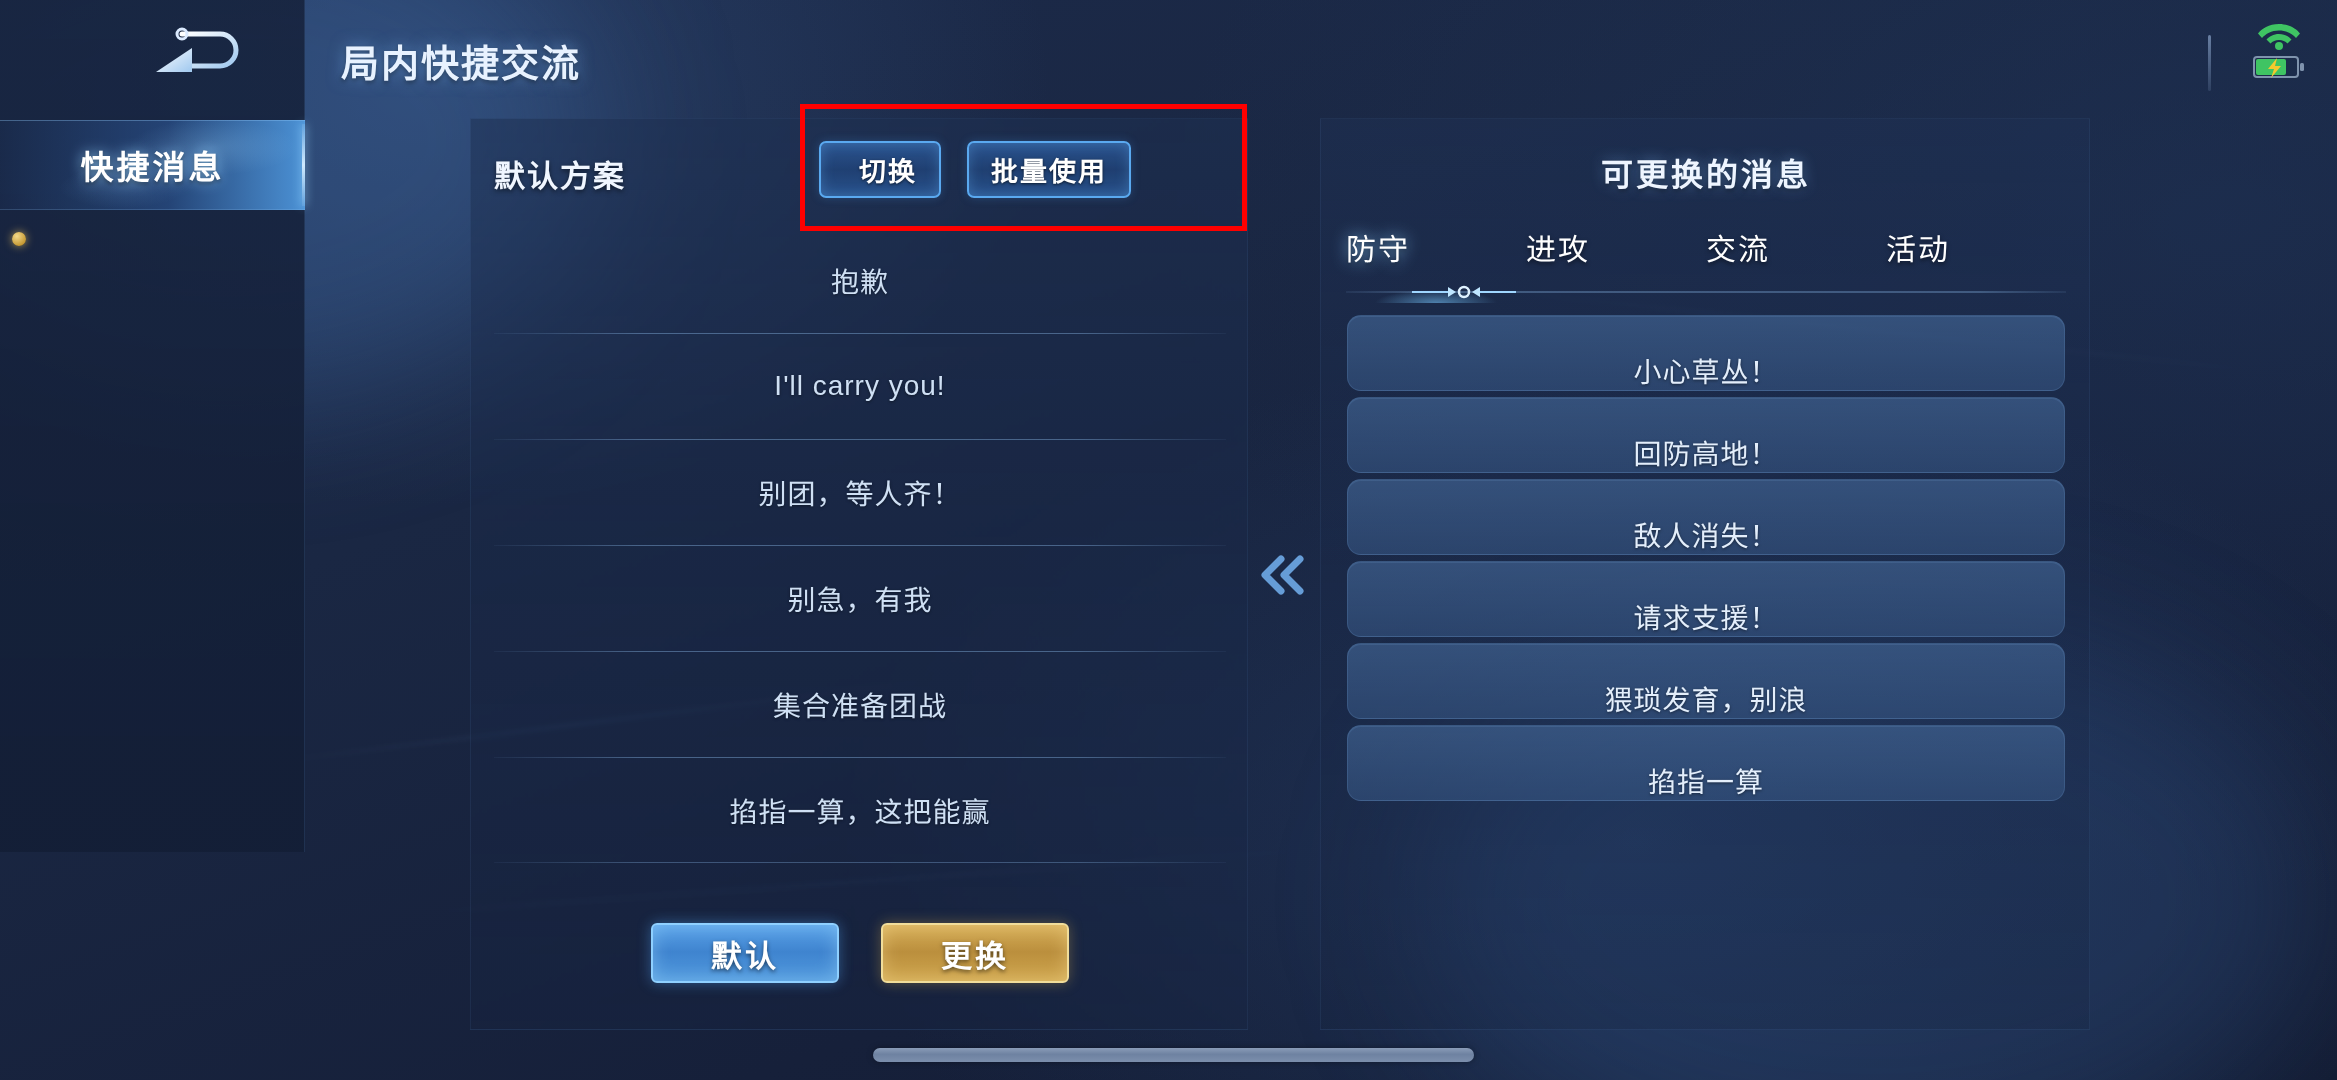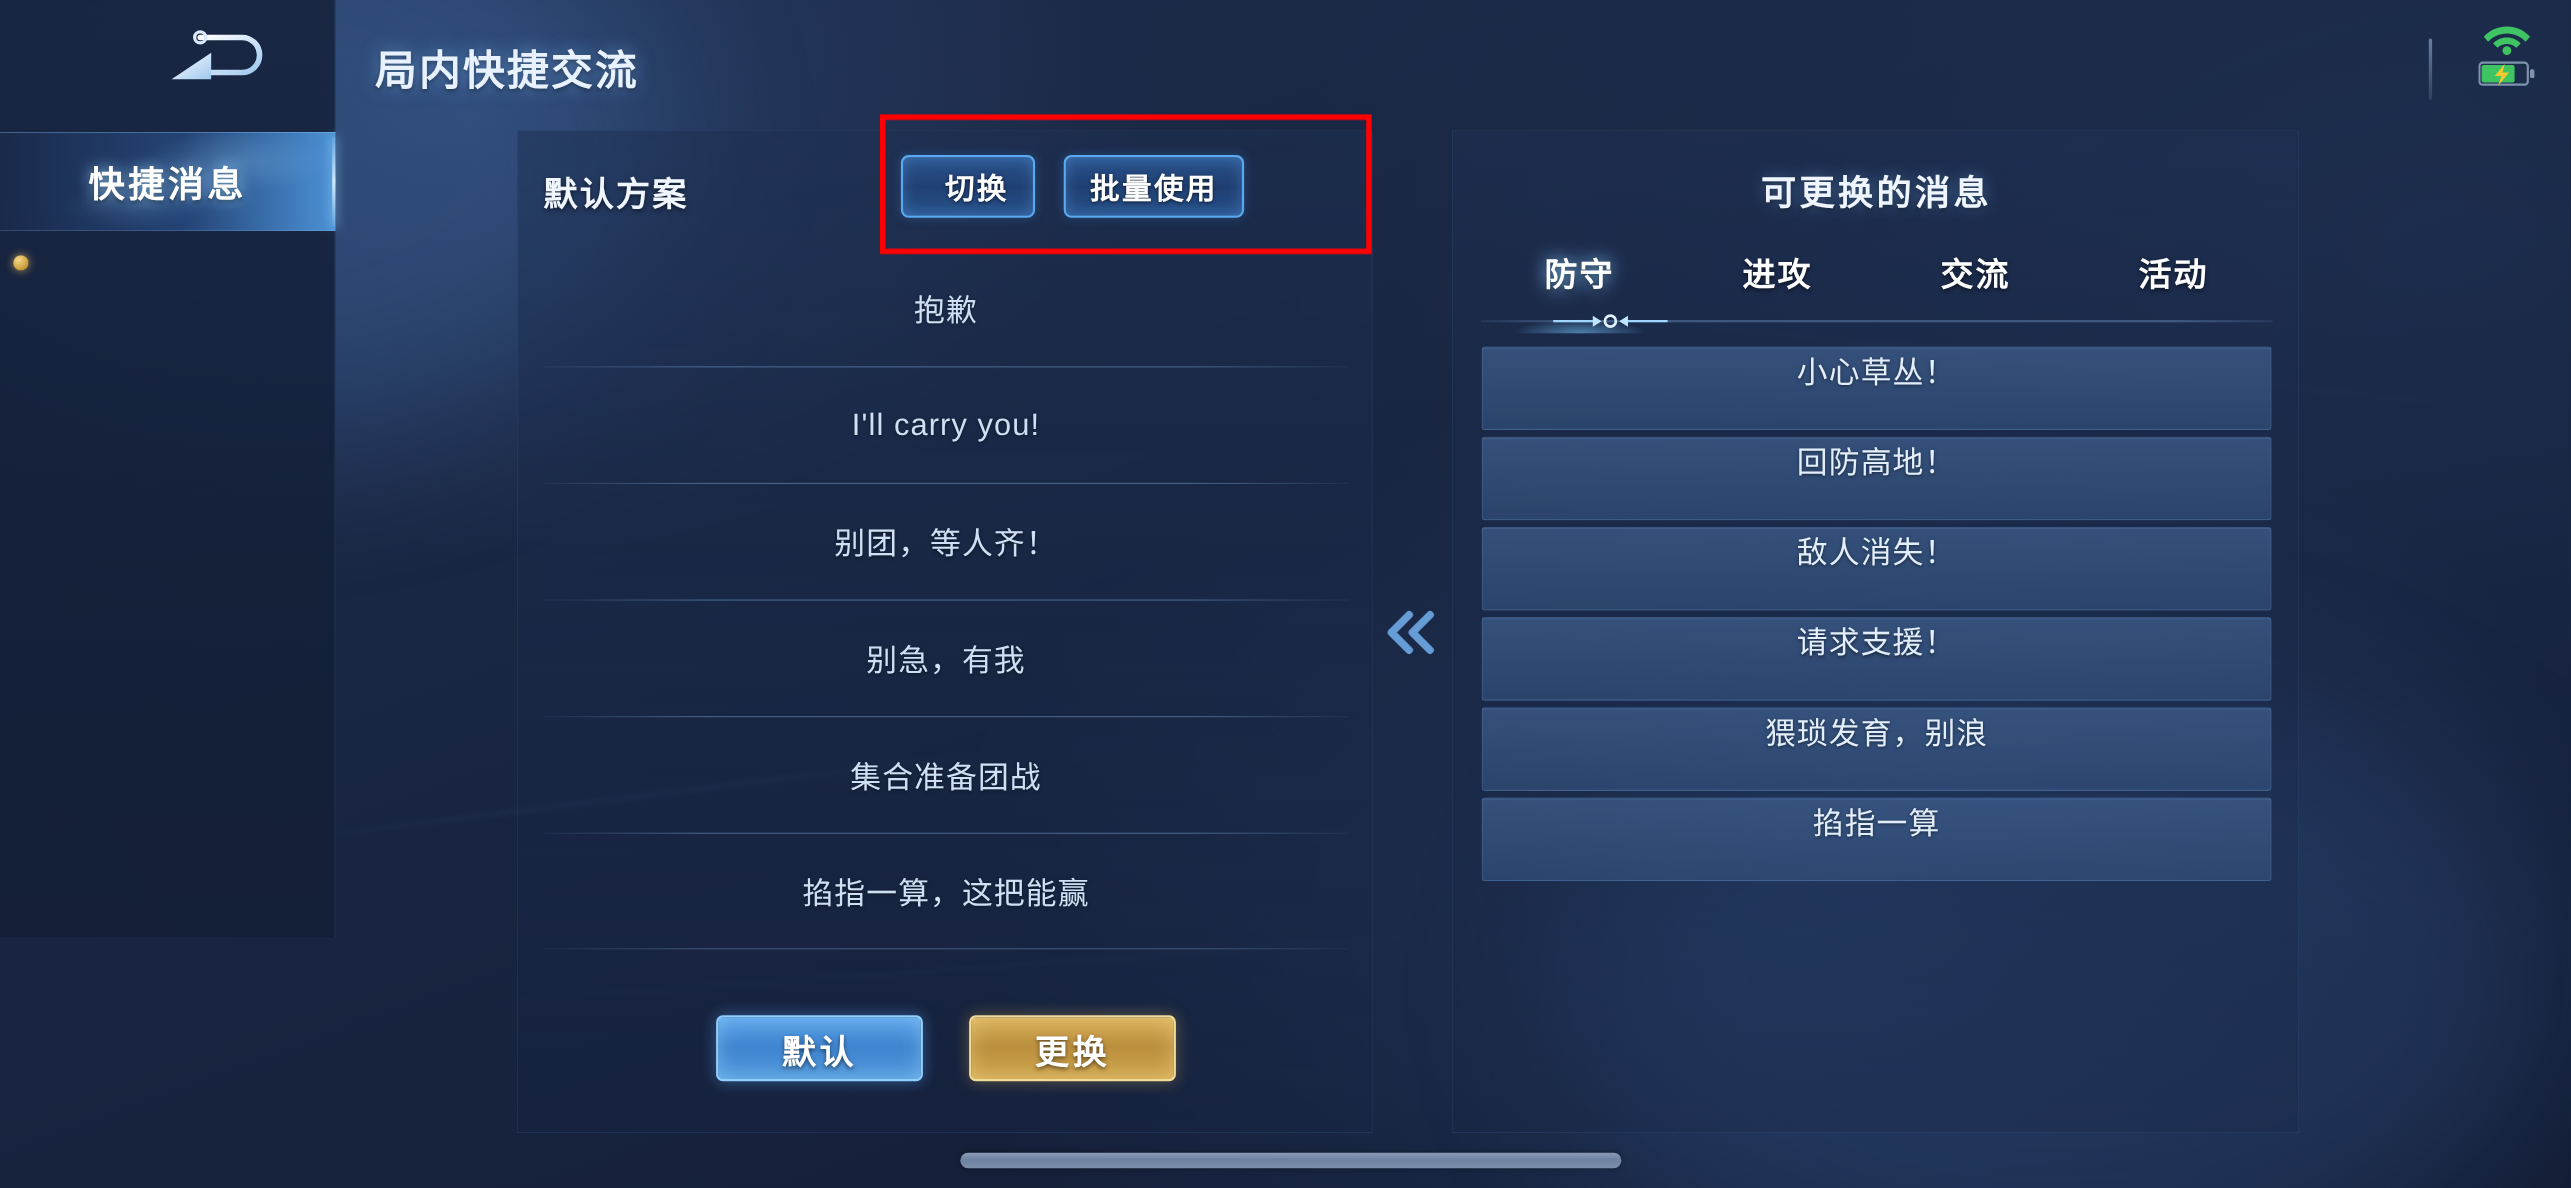--- a/index.html
+++ b/index.html
@@ -304,23 +304,22 @@
     position: absolute;
     left: 25px; top: 92px;
     width: 720px;
     height: 72px;
     display: flex;
     align-items: center;
   }
   .tab {
     flex: 1;
     position: relative;
-    text-align: center;
     font-size: 30px;
-    font-weight: bold;
+    font-weight: normal;
     color: #ffffff;
     letter-spacing: 2px;
     cursor: pointer;
     text-shadow: 0 2px 4px rgba(0,0,0,0.55);
   }
   .tab.active { color: #ffffff; text-shadow: 0 0 16px rgba(140,205,255,0.95), 0 2px 4px rgba(0,0,0,0.5); }
   .tab.active::after {
     content: "";
     position: absolute;
     left: 50%; transform: translateX(-50%);
@@ -346,26 +345,26 @@
 
   #replace-list {
     position: absolute;
     left: 26px; top: 196px;
     width: 718px;
   }
   .repl-item {
     height: 76px;
     margin-bottom: 6px;
     display: flex;
-    align-items: flex-start;
+    align-items: flex-end;
     justify-content: center;
     cursor: pointer;
     background: linear-gradient(180deg, rgba(63,96,142,0.72) 0%, rgba(52,82,126,0.66) 100%);
     border: 1px solid rgba(110,155,205,0.22);
-    border-radius: 3px;
+    border-radius: 14px;
     box-shadow: inset 0 1px 0 rgba(150,195,245,0.12);
   }
   .repl-text {
     font-size: 28px;
     color: #e3eefb;
     letter-spacing: 1px;
     text-shadow: 0 1px 3px rgba(0,0,0,0.5);
   }
 
   

